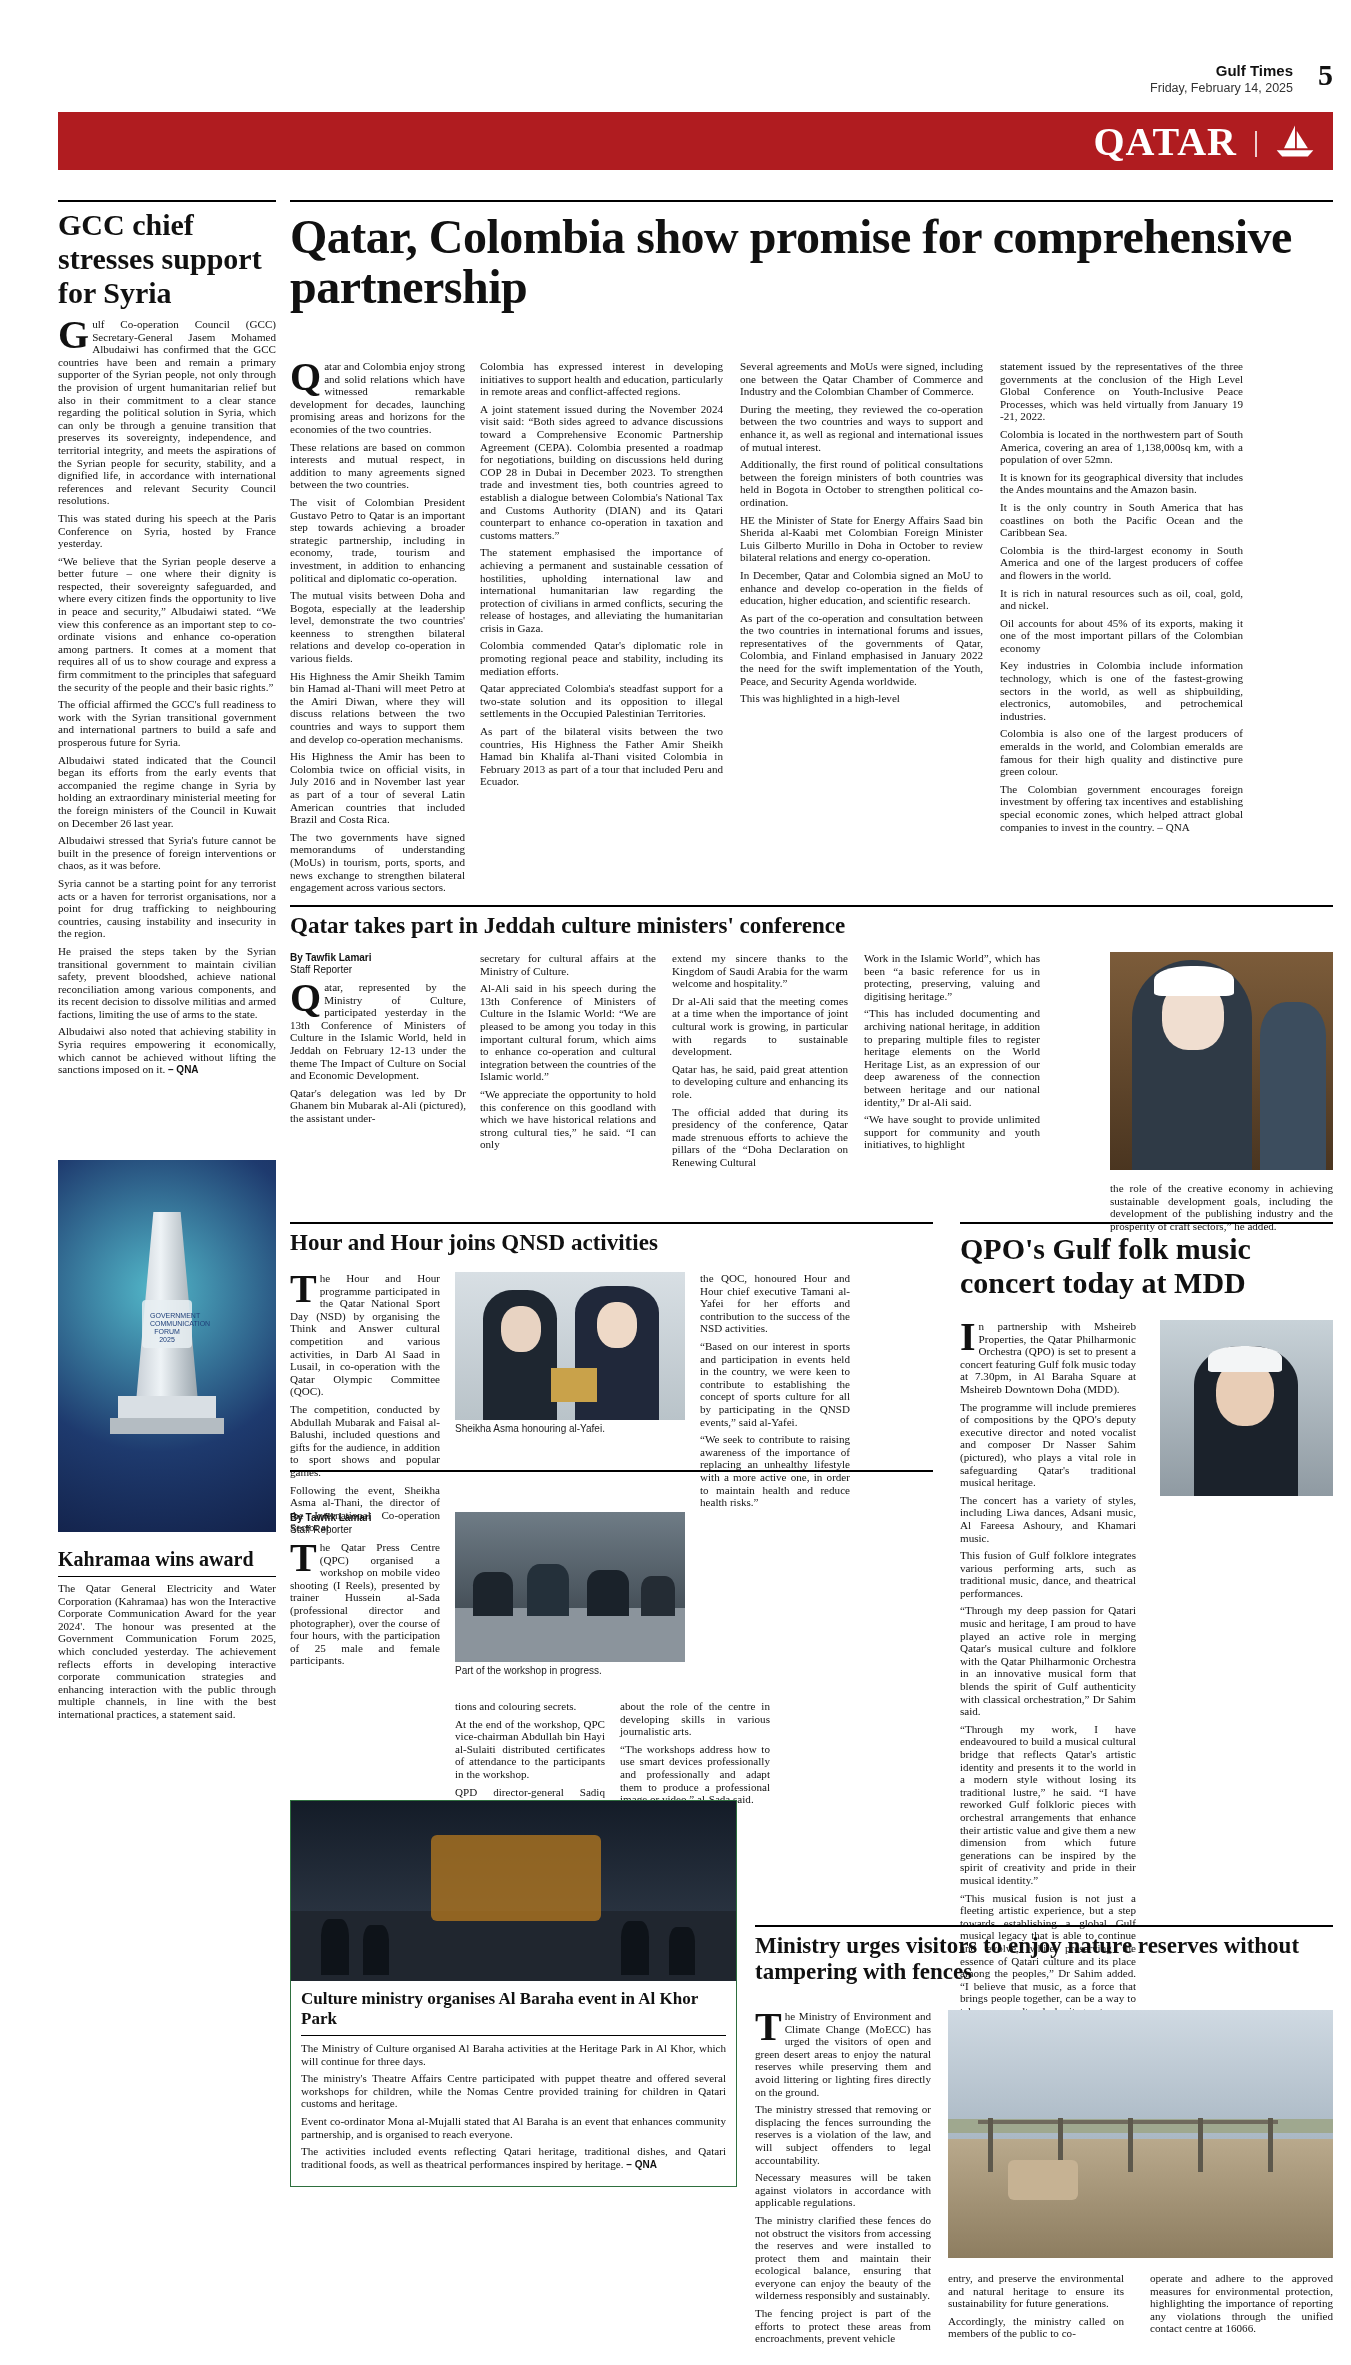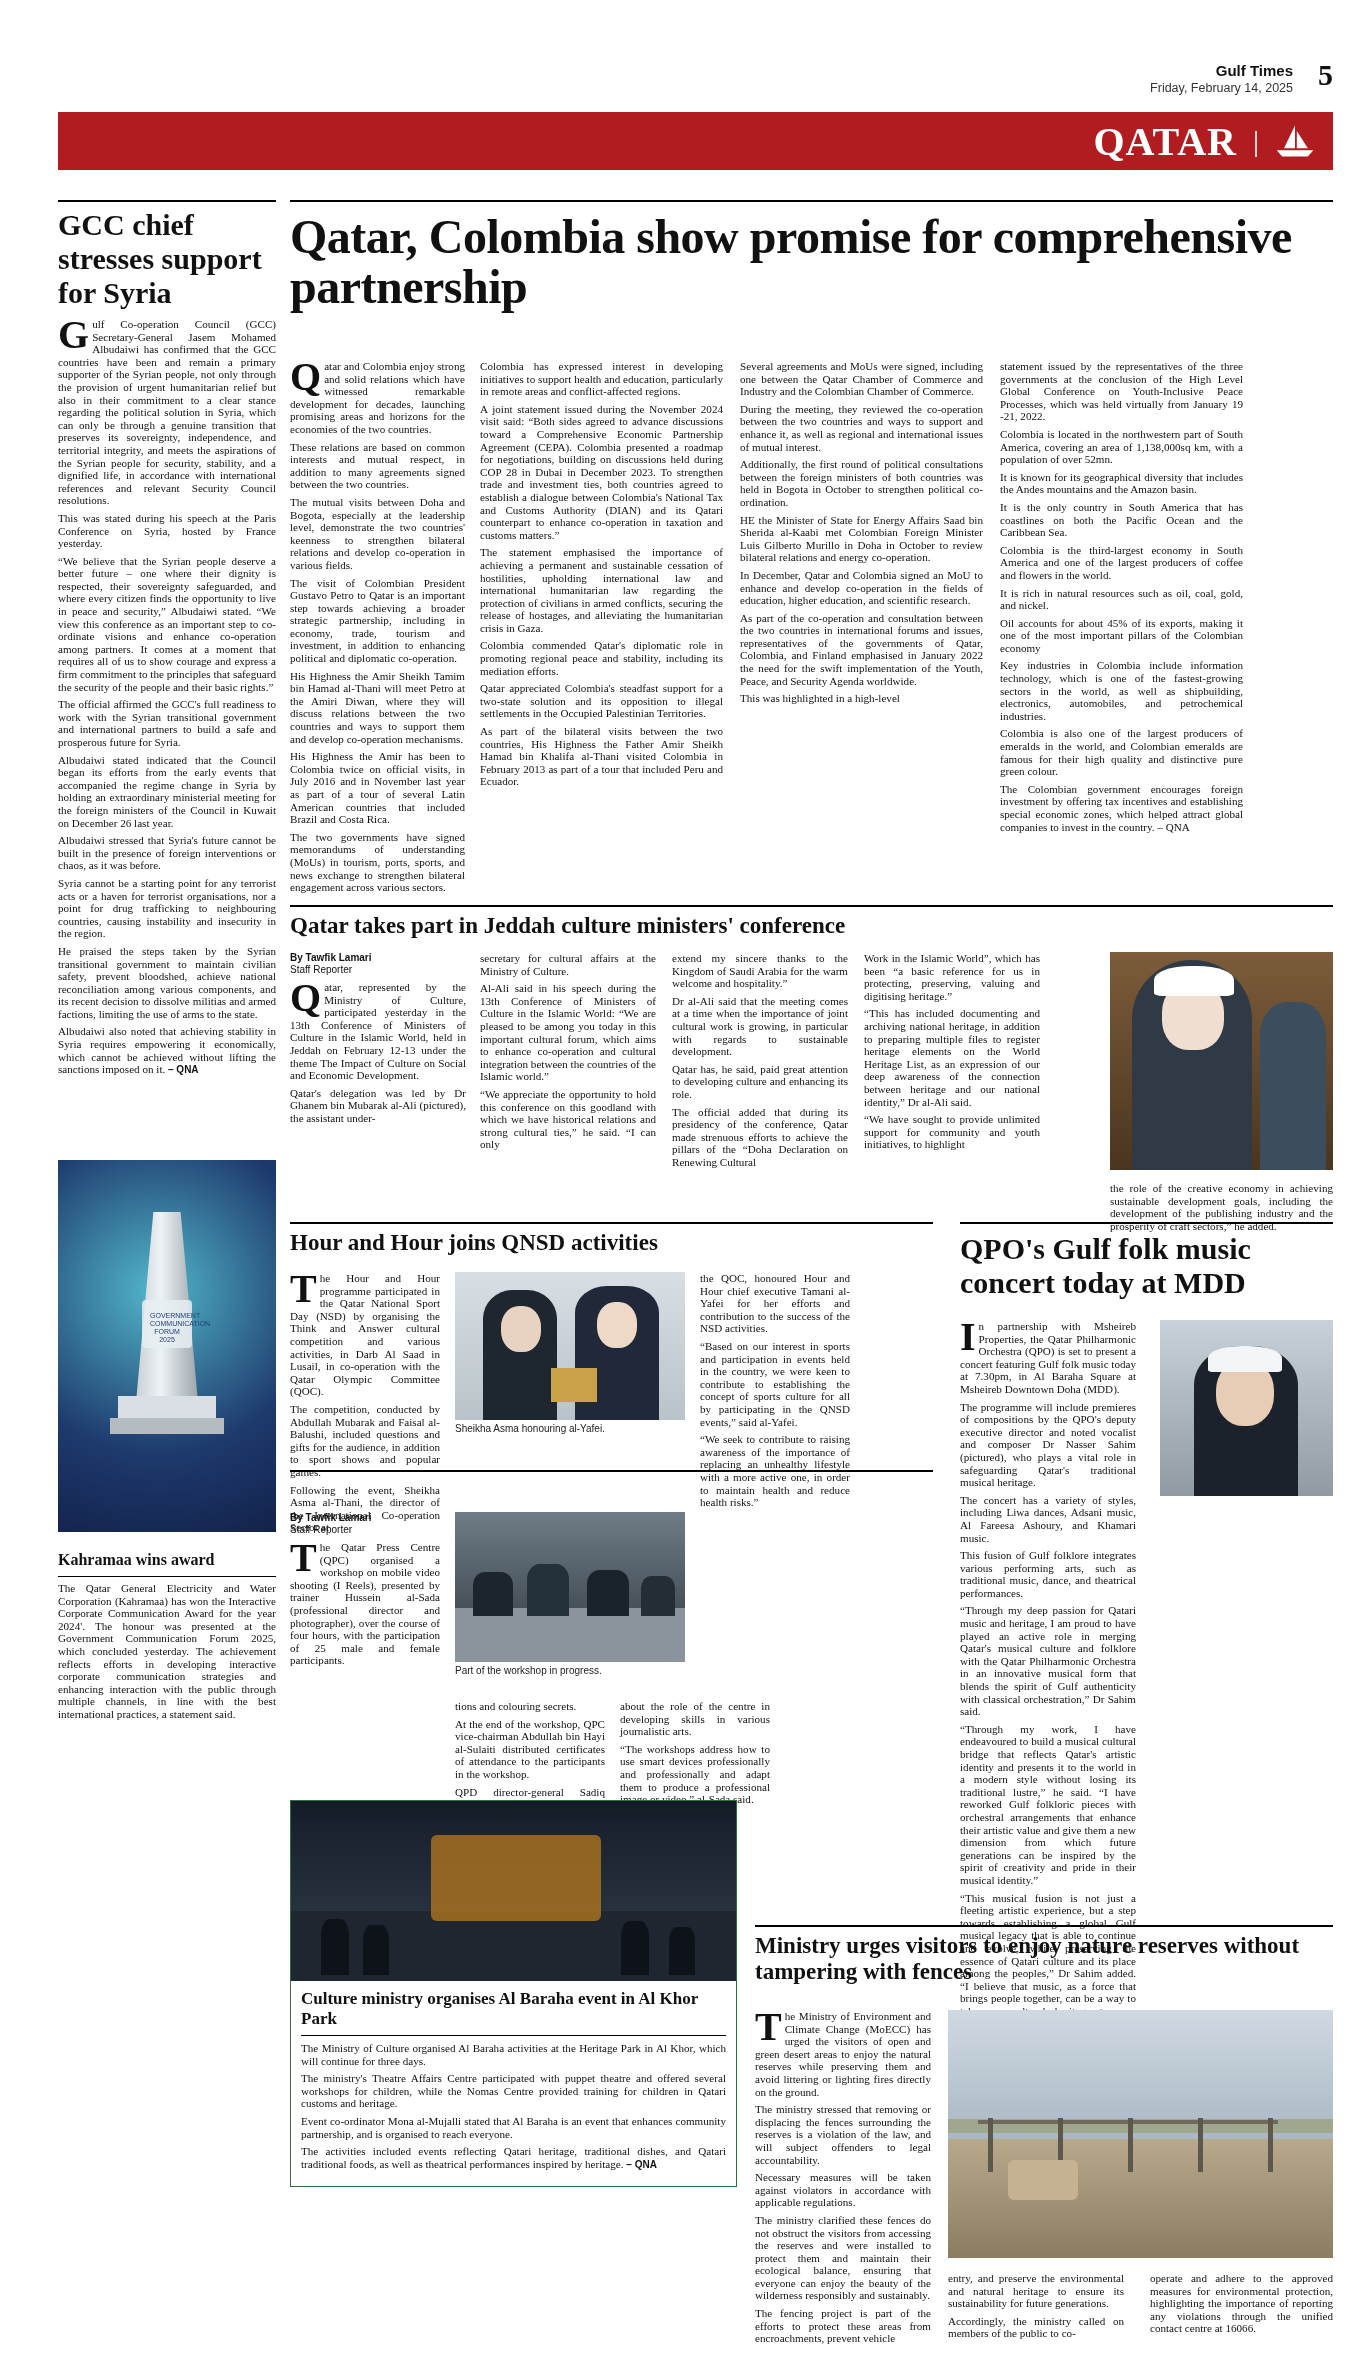--- a/index.html
+++ b/index.html
@@ -36,21 +36,21 @@
   .photo{background:#9aa7b0;position:relative;overflow:hidden;}
   .photo .sky{position:absolute;left:0;top:0;right:0;height:52%;background:linear-gradient(#cfd9e2,#aab8c4);}
   .photo .grd{position:absolute;left:0;bottom:0;right:0;height:48%;background:linear-gradient(#b9a98c,#8d7d60);}
 
   
   .h-main{font-family:"Liberation Serif",serif;font-weight:bold;font-size:48px;line-height:50px;letter-spacing:-0.5px;}
   .h-lead{font-family:"Liberation Serif",serif;font-weight:bold;font-size:30px;line-height:34px;}
   .h-sec{font-family:"Liberation Serif",serif;font-weight:bold;font-size:23px;line-height:26px;}
   .h-sec2{font-family:"Liberation Serif",serif;font-weight:bold;font-size:21px;line-height:24px;}
   .h-box{font-family:"Liberation Serif",serif;font-weight:bold;font-size:17px;line-height:20px;}
-  .h-sml{font-family:"Liberation Serif",serif;font-weight:bold;font-size:16px;line-height:23px;}
+  .h-sml{font-family:"Liberation Serif",serif;font-weight:bold;font-size:20px;line-height:23px;}
 </style>
 </head>
 <body>
 
 <div class="page">
 
   <div class="masthead">
     <div class="mh-top">
       <div class="mh-paper">Gulf Times</div>
       <div class="mh-date">Friday, February 14, 2025</div>
@@ -101,22 +101,22 @@
   </div>
 
   <div class="col" style="left:290px;top:200px;width:1043px;">
     <div class="rule2" style="width:1043px;margin-bottom:10px;"></div>
     <div class="h-main">Qatar, Colombia show promise for comprehensive partnership</div>
   </div>
 
   <div class="col body9" style="left:290px;top:360px;width:175px;">
     <p class="dropcap">Qatar and Colombia enjoy strong and solid relations which have witnessed remarkable development for decades, launching promising areas and horizons for the economies of the two countries.</p>
     <p>These relations are based on common interests and mutual respect, in addition to many agreements signed between the two countries.</p>
+    <p>The visit of Colombian President Gustavo Petro to Qatar is an important step towards achieving a broader strategic partnership, including in economy, trade, tourism and investment, in addition to enhancing political and diplomatic co-operation.</p>
     <p>The mutual visits between Doha and Bogota, especially at the leadership level, demonstrate the two countries' keenness to strengthen bilateral relations and develop co-operation in various fields.</p>
-    <p>The visit of Colombian President Gustavo Petro to Qatar is an important step towards achieving a broader strategic partnership, including in economy, trade, tourism and investment, in addition to enhancing political and diplomatic co-operation.</p>
     <p>His Highness the Amir Sheikh Tamim bin Hamad al-Thani will meet Petro at the Amiri Diwan, where they will discuss relations between the two countries and ways to support them and develop co-operation mechanisms.</p>
     <p>His Highness the Amir has been to Colombia twice on official visits, in July 2016 and in November last year as part of a tour of several Latin American countries that included Brazil and Costa Rica.</p>
     <p>The two governments have signed memorandums of understanding (MoUs) in tourism, ports, sports, and news exchange to strengthen bilateral engagement across various sectors.</p>
   </div>
   <div class="col body9" style="left:480px;top:360px;width:243px;">
     <p>Colombia has expressed interest in developing initiatives to support health and education, particularly in remote areas and conflict-affected regions.</p>
     <p>A joint statement issued during the November 2024 visit said: “Both sides agreed to advance discussions toward a Comprehensive Economic Partnership Agreement (CEPA). Colombia presented a roadmap for negotiations, building on discussions held during COP 28 in Dubai in December 2023. To strengthen trade and investment ties, both countries agreed to establish a dialogue between Colombia's National Tax and Customs Authority (DIAN) and its Qatari counterpart to enhance co-operation in taxation and customs matters.”</p>
     <p>The statement emphasised the importance of achieving a permanent and sustainable cessation of hostilities, upholding international law and international humanitarian law regarding the protection of civilians in armed conflicts, securing the release of hostages, and alleviating the humanitarian crisis in Gaza.</p>
     <p>Colombia commended Qatar's diplomatic role in promoting regional peace and stability, including its mediation efforts.</p>
     <p>Qatar appreciated Colombia's steadfast support for a two-state solution and its opposition to illegal settlements in the Occupied Palestinian Territories.</p>

